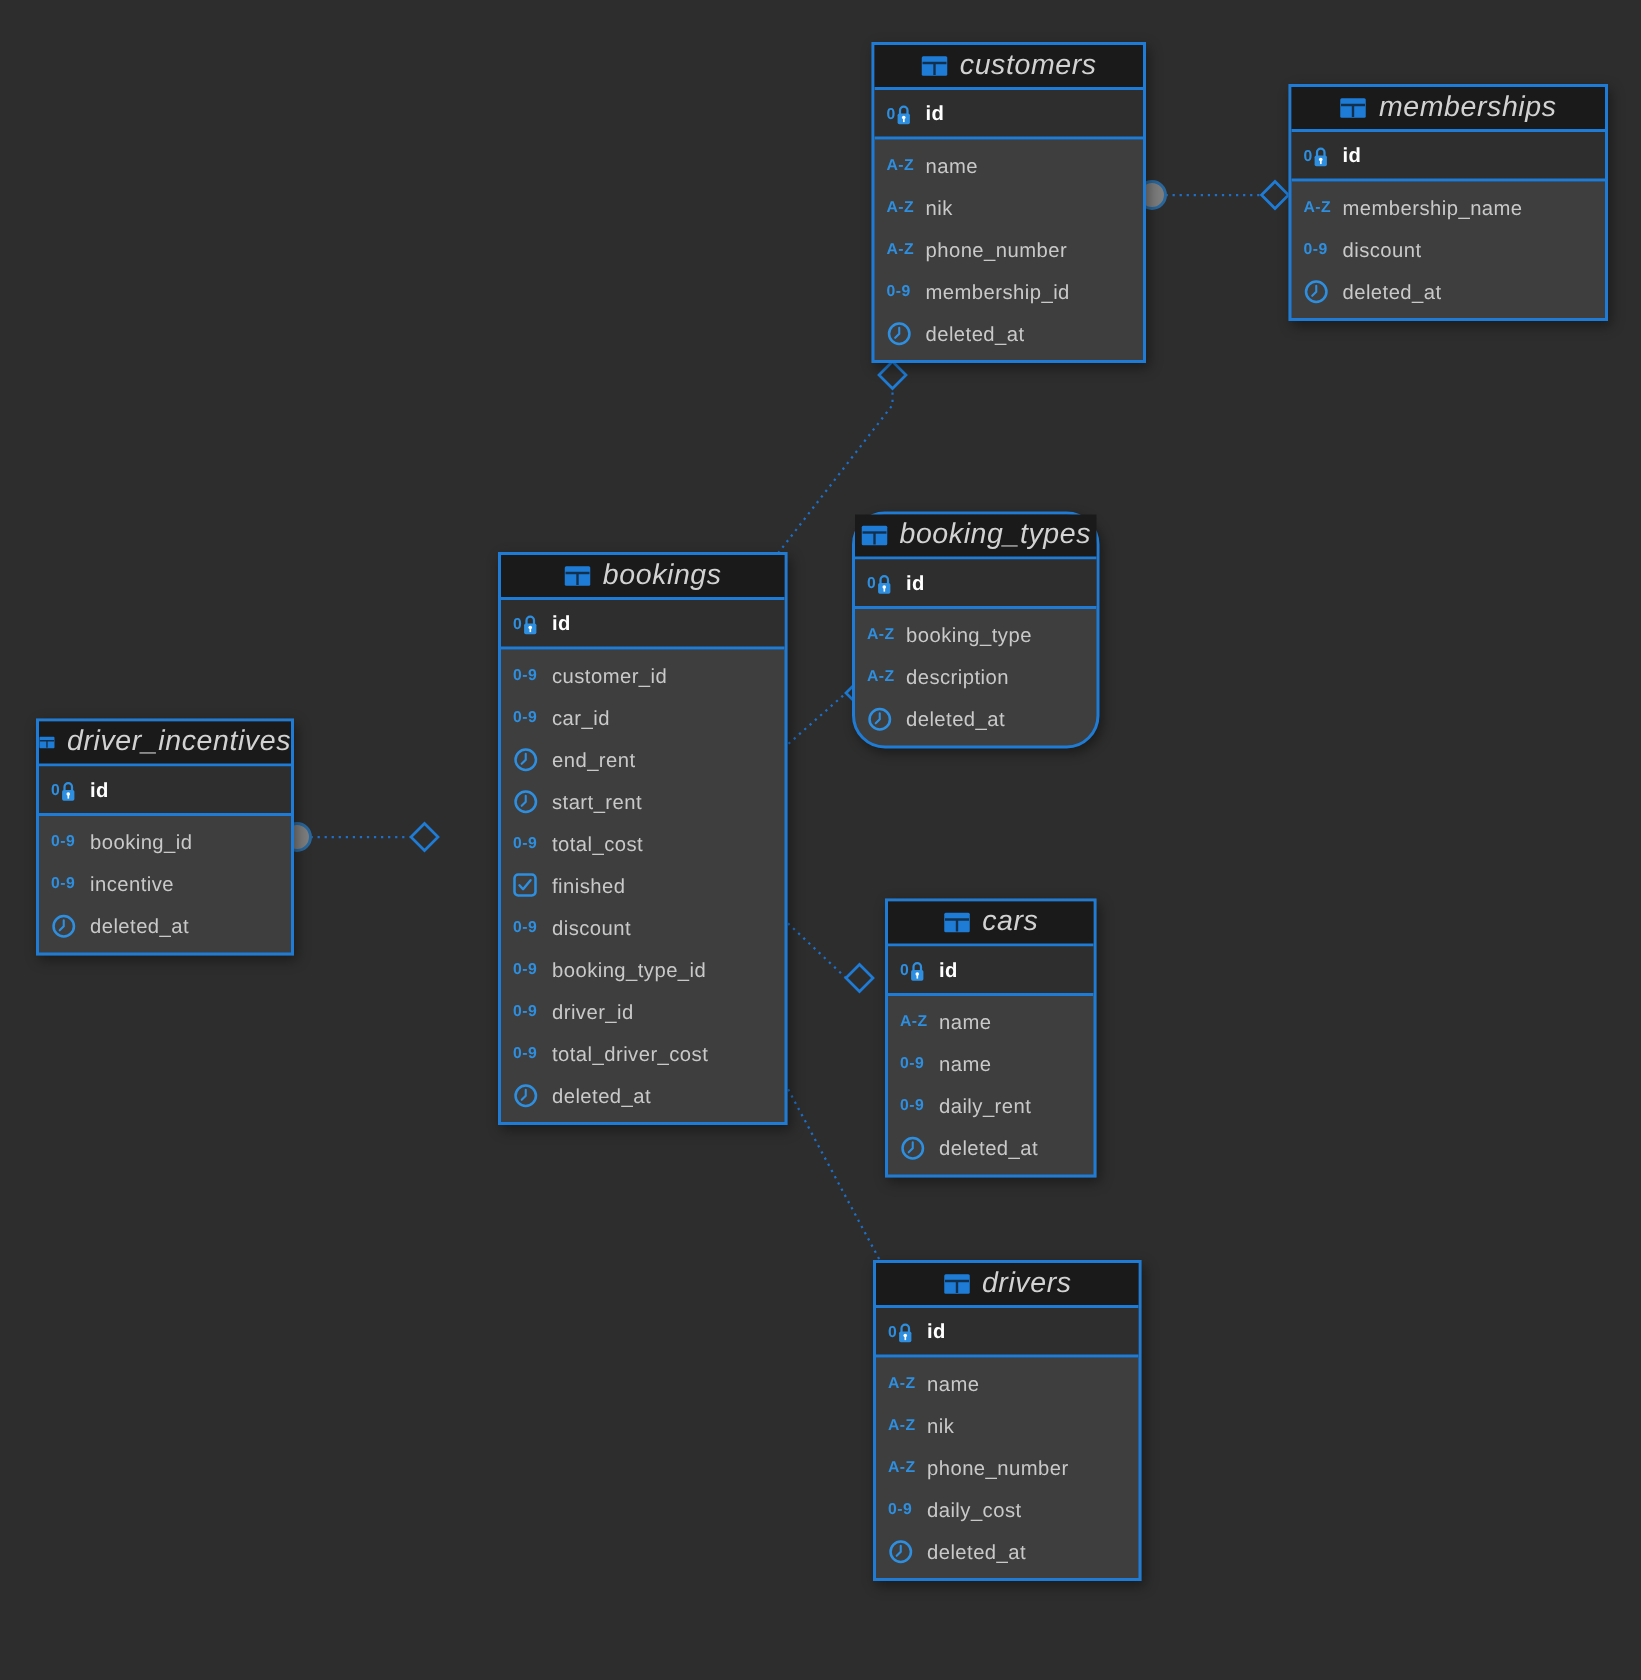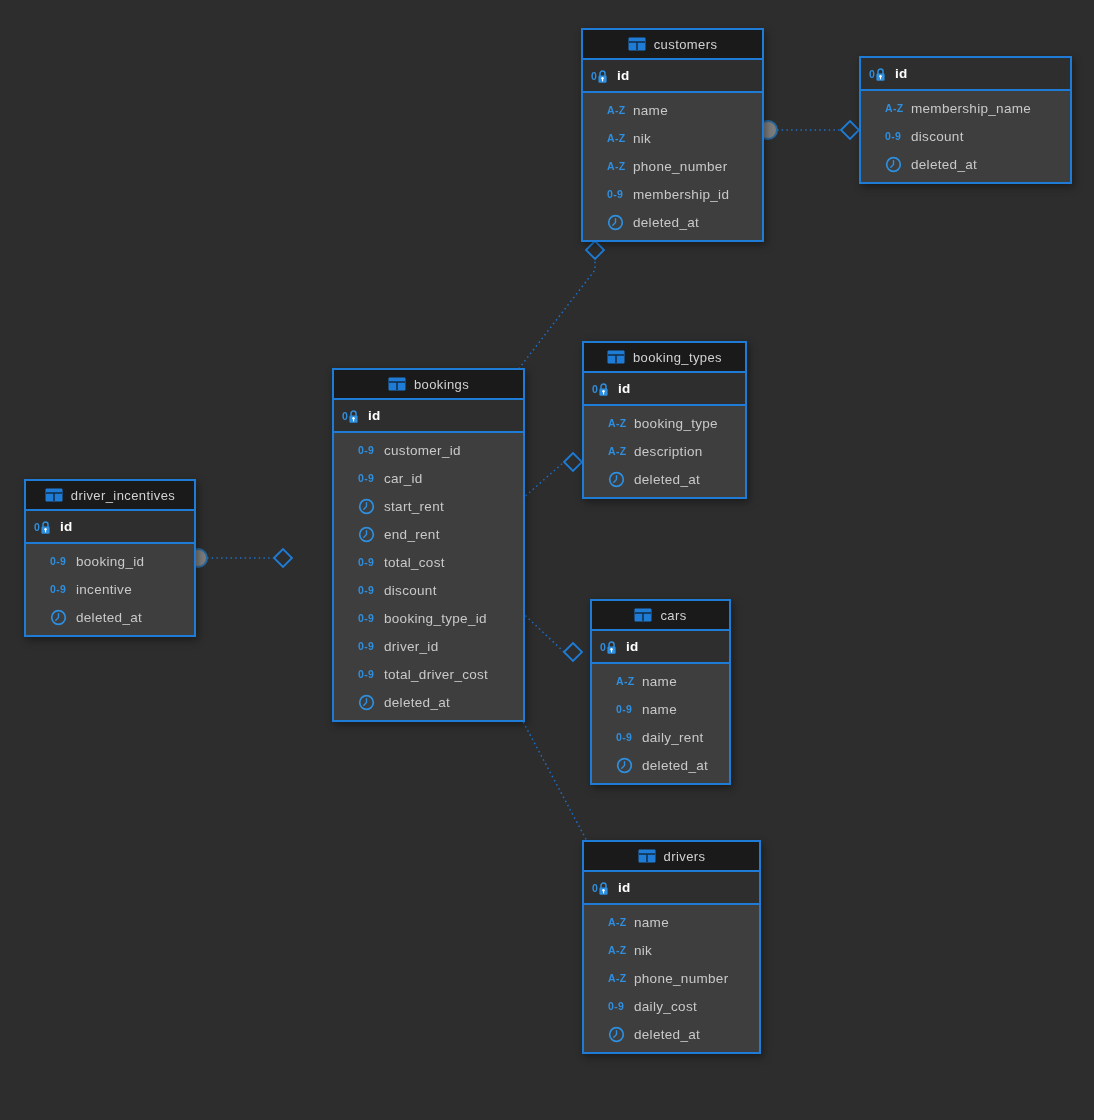--- a/index.html
+++ b/index.html
@@ -1,25 +1,25 @@
 <!DOCTYPE html>
 <html><head>
 <meta charset="utf-8">
 <style>
   html,body{margin:0;padding:0;background:#2d2d2d;}
   #stage{position:relative;width:1094px;height:1120px;background:#2d2d2d;overflow:hidden;
          font-family:"Liberation Sans",sans-serif;}
   .table{position:absolute;border:2px solid #1e7cd6;background:#3e3e3e;
          box-shadow:2px 3px 8px rgba(0,0,0,.4);}
   .thead{height:28px;background:#1a1a1a;display:flex;align-items:center;justify-content:center;
-         gap:8px;border-bottom:2px solid #1e7cd6;color:#d2d2d2;font-size:13px;letter-spacing:.4px;}
+         gap:8px;border-bottom:2px solid #1e7cd6;color:#d2d2d2;font-size:19px;letter-spacing:.4px;font-style:italic;}
   .pkrow{height:31px;background:#2e2e2e;display:flex;align-items:center;
          border-bottom:2px solid #1e7cd6;padding-left:8px;color:#ffffff;font-weight:bold;
          font-size:13.5px;letter-spacing:.3px;}
-  .tbody{padding:3px 0 4px 16px;text-align:center;}
+  .tbody{padding:3px 0 4px 0;text-align:center;}
   .row{height:28px;display:flex;align-items:center;padding-left:8px;color:#c9c9c9;
        font-size:13.5px;letter-spacing:.3px;}
   .icon{width:26px;flex:0 0 26px;display:flex;align-items:center;}
   .pkrow .icon{width:26px;flex:0 0 26px;}
   .glyph{color:#2e8fe0;font-weight:bold;font-size:10.5px;font-family:"Liberation Sans",sans-serif;}
   .pkg{display:flex;align-items:center;}
   .pkg .glyph{margin-right:0px;}
   .ttitle{white-space:nowrap;}
   .lab{white-space:nowrap;}
   #overlay{position:absolute;left:0;top:0;pointer-events:none;}
@@ -116,20 +116,28 @@
             <svg width="17" height="17" viewBox="0 0 17 17">
               <circle cx="8.5" cy="8.5" r="6.8" fill="none" stroke="#2e8fe0" stroke-width="1.7"></circle>
               <path d="M8.5 4.6V8.5L5.8 11.2" fill="none" stroke="#2e8fe0" stroke-width="1.4" stroke-linecap="round"></path>
             </svg>
           </span>
           <span class="lab">deleted_at</span>
         </div>
       </div>
     </div>
     <div class="table" style="left: 859px; top: 56px; width: 209px;">
+      <div class="thead">
+        <svg width="18" height="14" viewBox="0 0 18 14">
+          <rect x="0.5" y="0.5" width="17" height="13" rx="1" fill="#1e7cd6"></rect>
+          <line x1="1" y1="5" x2="17" y2="5" stroke="#12304d" stroke-width="1.6"></line>
+          <line x1="9" y1="5" x2="9" y2="13" stroke="#12304d" stroke-width="1.6"></line>
+        </svg>
+        <span class="ttitle">memberships</span>
+      </div>
       <div class="pkrow">
         <span class="icon">
           <span class="pkg">
             <span class="glyph">0</span>
             <svg width="11" height="14" viewBox="0 0 11 14" style="margin-left:0px;margin-top:3px;">
               <path d="M3 6V3.6a2.5 2.5 0 0 1 5 0V6" fill="none" stroke="#2e8fe0" stroke-width="1.5"></path>
               <rect x="1.4" y="5.6" width="8.2" height="7.2" rx="1.2" fill="#2e8fe0"></rect>
               <circle cx="5.5" cy="8.3" r="1.2" fill="#ffffff"></circle>
               <rect x="5" y="9" width="1.1" height="2.4" fill="#ffffff"></rect>
             </svg>
@@ -197,39 +205,48 @@
           </span>
           <span class="lab">car_id</span>
         </div>
         <div class="row">
           <span class="icon">
             <svg width="17" height="17" viewBox="0 0 17 17">
               <circle cx="8.5" cy="8.5" r="6.8" fill="none" stroke="#2e8fe0" stroke-width="1.7"></circle>
               <path d="M8.5 4.6V8.5L5.8 11.2" fill="none" stroke="#2e8fe0" stroke-width="1.4" stroke-linecap="round"></path>
             </svg>
           </span>
+          <span class="lab">end_rent</span>
+        </div>
+        <div class="row">
+          <span class="icon">
+            <svg width="17" height="17" viewBox="0 0 17 17">
+              <circle cx="8.5" cy="8.5" r="6.8" fill="none" stroke="#2e8fe0" stroke-width="1.7"></circle>
+              <path d="M8.5 4.6V8.5L5.8 11.2" fill="none" stroke="#2e8fe0" stroke-width="1.4" stroke-linecap="round"></path>
+            </svg>
+          </span>
           <span class="lab">start_rent</span>
         </div>
         <div class="row">
           <span class="icon">
-            <svg width="17" height="17" viewBox="0 0 17 17">
-              <circle cx="8.5" cy="8.5" r="6.8" fill="none" stroke="#2e8fe0" stroke-width="1.7"></circle>
-              <path d="M8.5 4.6V8.5L5.8 11.2" fill="none" stroke="#2e8fe0" stroke-width="1.4" stroke-linecap="round"></path>
-            </svg>
-          </span>
-          <span class="lab">end_rent</span>
-        </div>
-        <div class="row">
-          <span class="icon">
             <span class="glyph">0-9</span>
           </span>
           <span class="lab">total_cost</span>
         </div>
         <div class="row">
           <span class="icon">
+            <svg width="16" height="16" viewBox="0 0 16 16">
+              <rect x="1" y="1" width="14" height="14" rx="2.5" fill="none" stroke="#2e8fe0" stroke-width="1.7"></rect>
+              <path d="M4.3 8.2l2.4 2.6 5-6" fill="none" stroke="#2e8fe0" stroke-width="1.6" stroke-linecap="round" stroke-linejoin="round"></path>
+            </svg>
+          </span>
+          <span class="lab">finished</span>
+        </div>
+        <div class="row">
+          <span class="icon">
             <span class="glyph">0-9</span>
           </span>
           <span class="lab">discount</span>
         </div>
         <div class="row">
           <span class="icon">
             <span class="glyph">0-9</span>
           </span>
           <span class="lab">booking_type_id</span>
         </div>
@@ -296,21 +313,21 @@
           <span class="icon">
             <svg width="17" height="17" viewBox="0 0 17 17">
               <circle cx="8.5" cy="8.5" r="6.8" fill="none" stroke="#2e8fe0" stroke-width="1.7"></circle>
               <path d="M8.5 4.6V8.5L5.8 11.2" fill="none" stroke="#2e8fe0" stroke-width="1.4" stroke-linecap="round"></path>
             </svg>
           </span>
           <span class="lab">deleted_at</span>
         </div>
       </div>
     </div>
-    <div class="table" style="left: 582px; top: 341px; width: 161px;">
+    <div class="table" style="left: 568px; top: 341px; width: 161px; border-radius: 22px;">
       <div class="thead">
         <svg width="18" height="14" viewBox="0 0 18 14">
           <rect x="0.5" y="0.5" width="17" height="13" rx="1" fill="#1e7cd6"></rect>
           <line x1="1" y1="5" x2="17" y2="5" stroke="#12304d" stroke-width="1.6"></line>
           <line x1="9" y1="5" x2="9" y2="13" stroke="#12304d" stroke-width="1.6"></line>
         </svg>
         <span class="ttitle">booking_types</span>
       </div>
       <div class="pkrow">
         <span class="icon">

